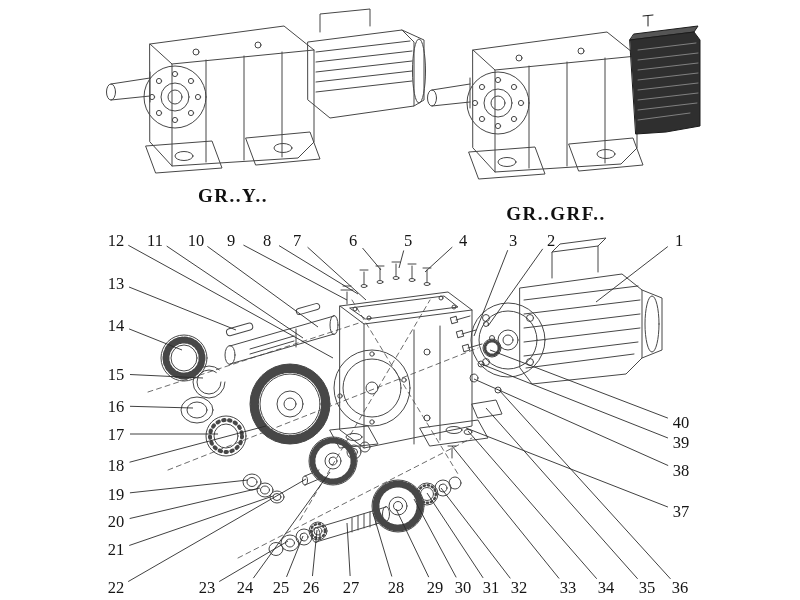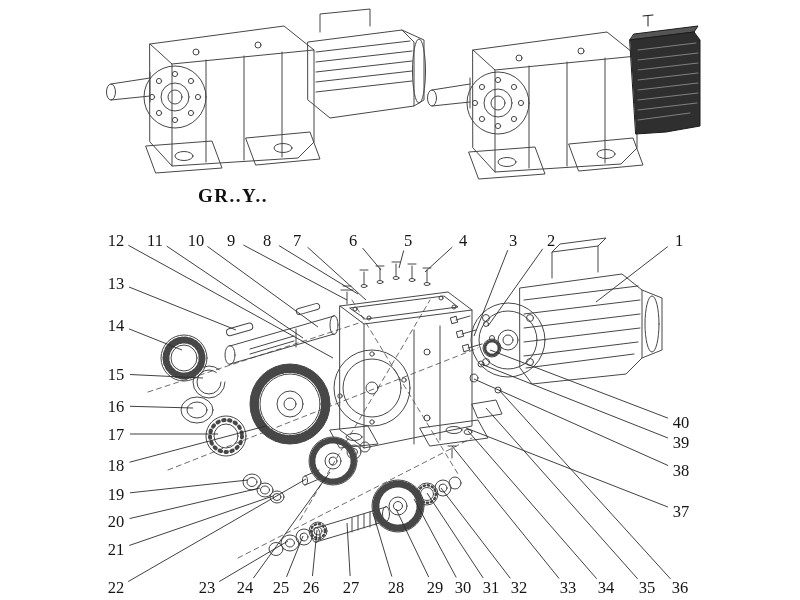--- a/index.html
+++ b/index.html
@@ -374,14 +374,15 @@
         <text x="647" y="587" class="callout">35</text>
         <text x="680" y="587" class="callout">36</text>
         <text x="681" y="511" class="callout">37</text>
         <text x="681" y="470" class="callout">38</text>
         <text x="681" y="442" class="callout">39</text>
         <text x="681" y="422" class="callout">40</text>
       </g>
   </svg>
 
   <div class="fig-label" style="left:233px;top:196px;">GR..Y..</div>
+  <div class="fig-label" style="left:556px;top:214px;">GR..GRF..</div>
 
 </div>
 
 </body></html>

